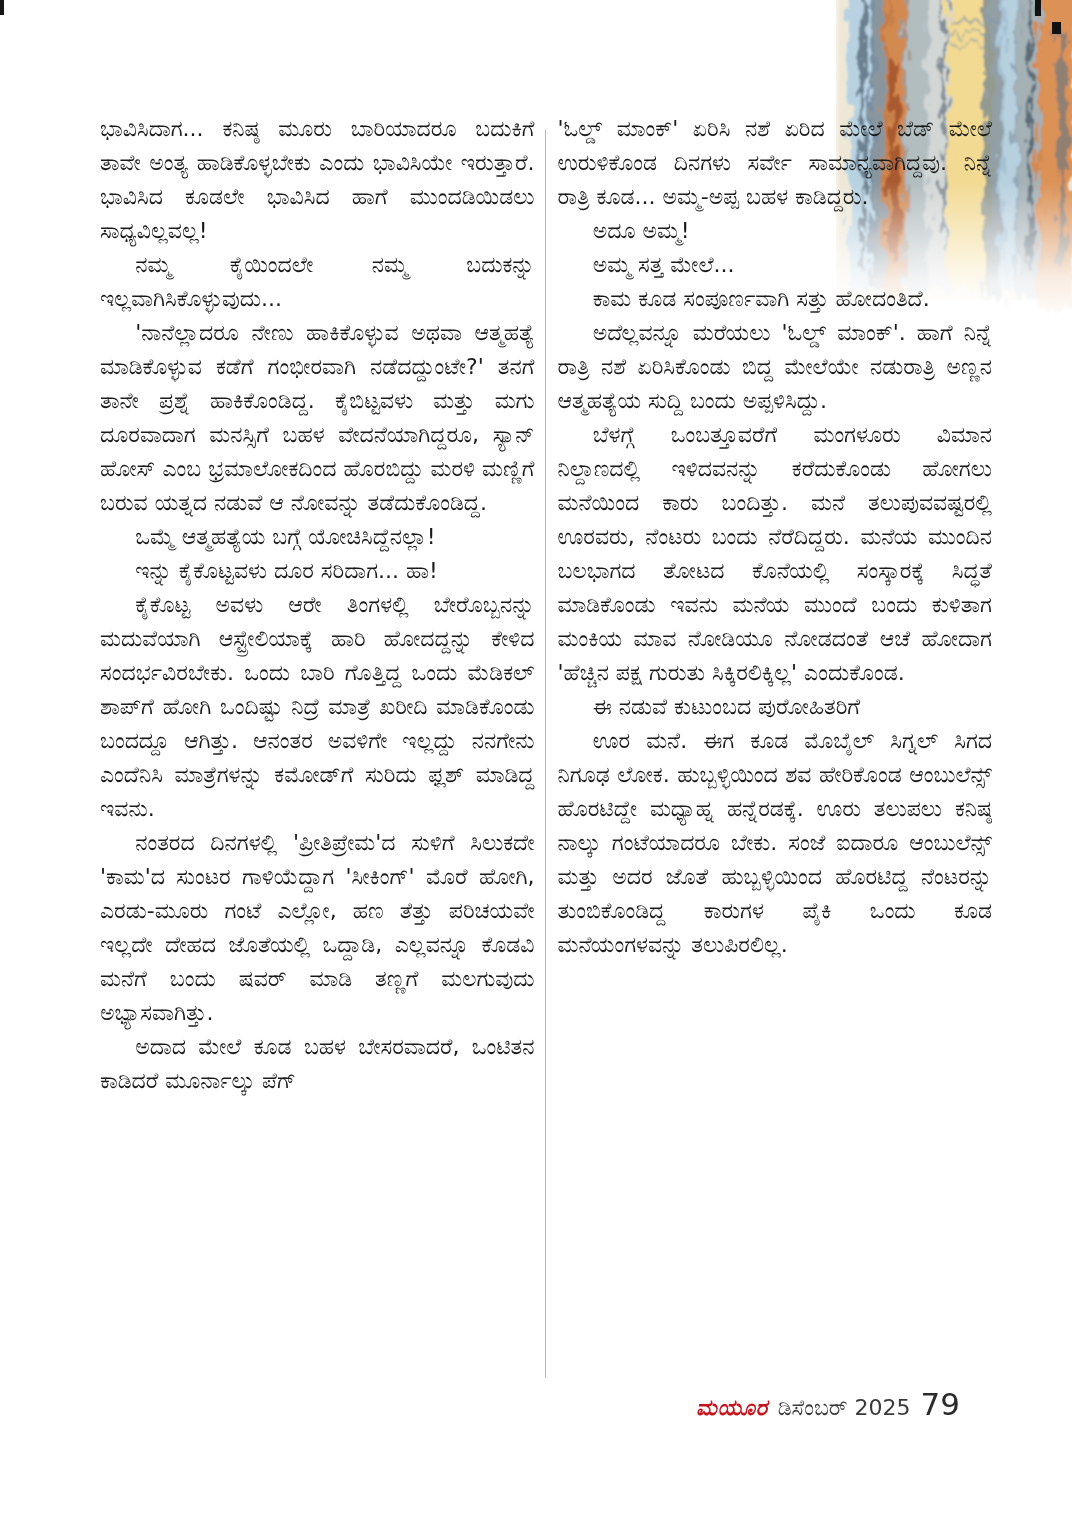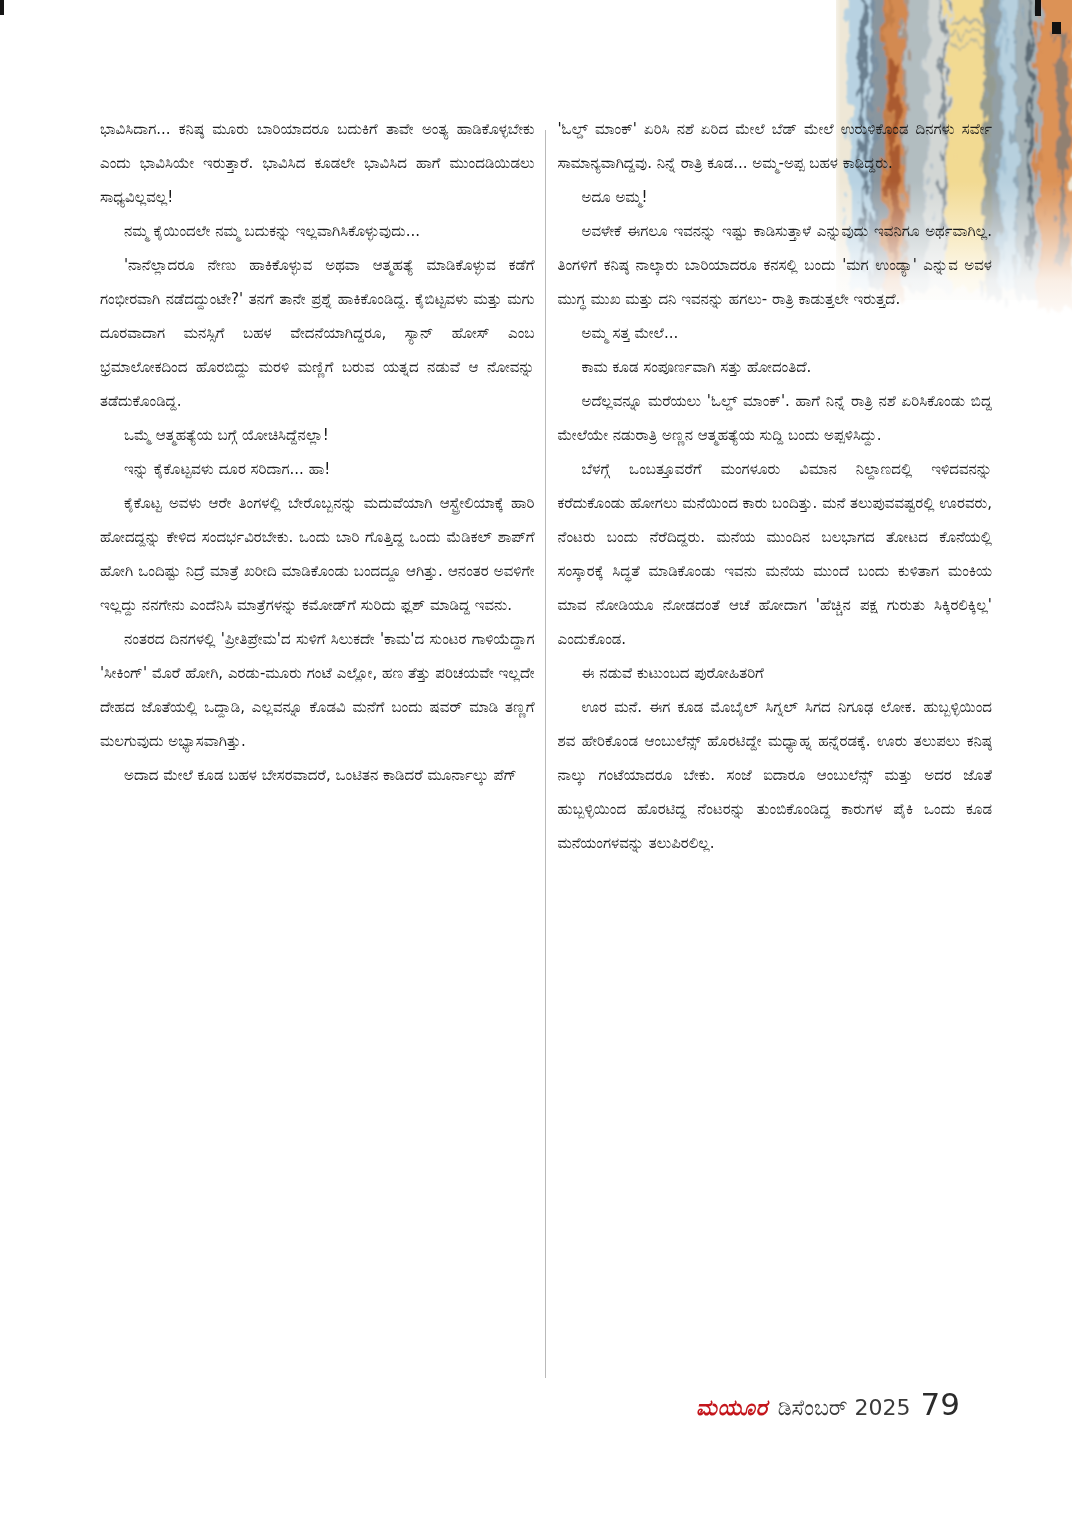--- a/index.html
+++ b/index.html
@@ -15,21 +15,21 @@
   }
   .artwork{
     position:absolute;top:0;right:0;width:242px;height:330px;z-index:0;
   }
   .text-columns{
     position:absolute;left:100px;top:112px;width:892px;z-index:2;
     display:flex;
   }
   .col{
     width:436px;height:1268px;overflow:hidden;
-    font-size:15px;line-height:34px;color:#1a1a1a;
+    font-size:22px;line-height:34px;color:#1a1a1a;
     text-align:justify;
   }
   .col-left{margin-right:0;}
   .col-right{margin-left:23px;}
   .col-divider{
     position:absolute;left:545px;top:18px;width:1px;height:1248px;
     background:#b9b9b9;z-index:1;
   }
   .para{margin:0;}
   .para.indent{text-indent:1.6em;}
@@ -107,21 +107,20 @@
         <p class="para indent">'ನಾನೆಲ್ಲಾದರೂ ನೇಣು ಹಾಕಿಕೊಳ್ಳುವ ಅಥವಾ ಆತ್ಮಹತ್ಯೆ ಮಾಡಿಕೊಳ್ಳುವ ಕಡೆಗೆ ಗಂಭೀರವಾಗಿ ನಡೆದದ್ದುಂಟೇ?' ತನಗೆ ತಾನೇ ಪ್ರಶ್ನೆ ಹಾಕಿಕೊಂಡಿದ್ದ. ಕೈಬಿಟ್ಟವಳು ಮತ್ತು ಮಗು ದೂರವಾದಾಗ ಮನಸ್ಸಿಗೆ ಬಹಳ ವೇದನೆಯಾಗಿದ್ದರೂ, ಸ್ಯಾನ್ ಹೋಸ್ ಎಂಬ ಭ್ರಮಾಲೋಕದಿಂದ ಹೊರಬಿದ್ದು ಮರಳಿ ಮಣ್ಣಿಗೆ ಬರುವ ಯತ್ನದ ನಡುವೆ ಆ ನೋವನ್ನು ತಡೆದುಕೊಂಡಿದ್ದ.</p>
         <p class="para indent">ಒಮ್ಮೆ ಆತ್ಮಹತ್ಯೆಯ ಬಗ್ಗೆ ಯೋಚಿಸಿದ್ದೆನಲ್ಲಾ!</p>
         <p class="para indent">ಇನ್ನು ಕೈಕೊಟ್ಟವಳು ದೂರ ಸರಿದಾಗ... ಹಾ!</p>
         <p class="para indent">ಕೈಕೊಟ್ಟ ಅವಳು ಆರೇ ತಿಂಗಳಲ್ಲಿ ಬೇರೊಬ್ಬನನ್ನು ಮದುವೆಯಾಗಿ ಆಸ್ಟ್ರೇಲಿಯಾಕ್ಕೆ ಹಾರಿ ಹೋದದ್ದನ್ನು ಕೇಳಿದ ಸಂದರ್ಭವಿರಬೇಕು. ಒಂದು ಬಾರಿ ಗೊತ್ತಿದ್ದ ಒಂದು ಮೆಡಿಕಲ್ ಶಾಪ್‌ಗೆ ಹೋಗಿ ಒಂದಿಷ್ಟು ನಿದ್ರೆ ಮಾತ್ರೆ ಖರೀದಿ ಮಾಡಿಕೊಂಡು ಬಂದದ್ದೂ ಆಗಿತ್ತು. ಆನಂತರ ಅವಳಿಗೇ ಇಲ್ಲದ್ದು ನನಗೇನು ಎಂದೆನಿಸಿ ಮಾತ್ರೆಗಳನ್ನು ಕಮೋಡ್‌ಗೆ ಸುರಿದು ಫ್ಲಶ್ ಮಾಡಿದ್ದ ಇವನು.</p>
         <p class="para indent">ನಂತರದ ದಿನಗಳಲ್ಲಿ 'ಪ್ರೀತಿಪ್ರೇಮ'ದ ಸುಳಿಗೆ ಸಿಲುಕದೇ 'ಕಾಮ'ದ ಸುಂಟರ ಗಾಳಿಯೆದ್ದಾಗ 'ಸೀಕಿಂಗ್' ಮೊರೆ ಹೋಗಿ, ಎರಡು-ಮೂರು ಗಂಟೆ ಎಲ್ಲೋ, ಹಣ ತೆತ್ತು ಪರಿಚಯವೇ ಇಲ್ಲದೇ ದೇಹದ ಜೊತೆಯಲ್ಲಿ ಒದ್ದಾಡಿ, ಎಲ್ಲವನ್ನೂ ಕೊಡವಿ ಮನೆಗೆ ಬಂದು ಷವರ್ ಮಾಡಿ ತಣ್ಣಗೆ ಮಲಗುವುದು ಅಭ್ಯಾಸವಾಗಿತ್ತು.</p>
         <p class="para indent">ಅದಾದ ಮೇಲೆ ಕೂಡ ಬಹಳ ಬೇಸರವಾದರೆ, ಒಂಟಿತನ ಕಾಡಿದರೆ ಮೂರ್ನಾಲ್ಕು ಪೆಗ್</p>
       </div>
     <div class="col col-right">
         <p class="para">'ಓಲ್ಡ್ ಮಾಂಕ್' ಏರಿಸಿ ನಶೆ ಏರಿದ ಮೇಲೆ ಬೆಡ್ ಮೇಲೆ ಉರುಳಿಕೊಂಡ ದಿನಗಳು ಸರ್ವೇ ಸಾಮಾನ್ಯವಾಗಿದ್ದವು. ನಿನ್ನೆ ರಾತ್ರಿ ಕೂಡ... ಅಮ್ಮ-ಅಪ್ಪ ಬಹಳ ಕಾಡಿದ್ದರು.</p>
         <p class="para indent">ಅದೂ ಅಮ್ಮ!</p>
-        <p class="para indent">ಅವಳೇಕೆ ಈಗಲೂ ಇವನನ್ನು ಇಷ್ಟು ಕಾಡಿಸುತ್ತಾಳೆ ಎನ್ನುವುದು ಇವನಿಗೂ ಅರ್ಥವಾಗಿಲ್ಲ. ತಿಂಗಳಿಗೆ ಕನಿಷ್ಠ ನಾಲ್ಕಾರು ಬಾರಿಯಾದರೂ ಕನಸಲ್ಲಿ ಬಂದು 'ಮಗ ಉಂಡ್ಯಾ' ಎನ್ನುವ ಅವಳ ಮುಗ್ಧ ಮುಖ ಮತ್ತು ದನಿ ಇವನನ್ನು ಹಗಲು- ರಾತ್ರಿ ಕಾಡುತ್ತಲೇ ಇರುತ್ತದೆ.</p>
         <p class="para indent">ಅಮ್ಮ ಸತ್ತ ಮೇಲೆ...</p>
         <p class="para indent">ಕಾಮ ಕೂಡ ಸಂಪೂರ್ಣವಾಗಿ ಸತ್ತು ಹೋದಂತಿದೆ.</p>
         <p class="para indent">ಅದೆಲ್ಲವನ್ನೂ ಮರೆಯಲು 'ಓಲ್ಡ್ ಮಾಂಕ್'. ಹಾಗೆ ನಿನ್ನೆ ರಾತ್ರಿ ನಶೆ ಏರಿಸಿಕೊಂಡು ಬಿದ್ದ ಮೇಲೆಯೇ ನಡುರಾತ್ರಿ ಅಣ್ಣನ ಆತ್ಮಹತ್ಯೆಯ ಸುದ್ದಿ ಬಂದು ಅಪ್ಪಳಿಸಿದ್ದು.</p>
         <p class="para indent">ಬೆಳಗ್ಗೆ ಒಂಬತ್ತೂವರೆಗೆ ಮಂಗಳೂರು ವಿಮಾನ ನಿಲ್ದಾಣದಲ್ಲಿ ಇಳಿದವನನ್ನು ಕರೆದುಕೊಂಡು ಹೋಗಲು ಮನೆಯಿಂದ ಕಾರು ಬಂದಿತ್ತು. ಮನೆ ತಲುಪುವವಷ್ಟರಲ್ಲಿ ಊರವರು, ನೆಂಟರು ಬಂದು ನೆರೆದಿದ್ದರು. ಮನೆಯ ಮುಂದಿನ ಬಲಭಾಗದ ತೋಟದ ಕೊನೆಯಲ್ಲಿ ಸಂಸ್ಕಾರಕ್ಕೆ ಸಿದ್ಧತೆ ಮಾಡಿಕೊಂಡು ಇವನು ಮನೆಯ ಮುಂದೆ ಬಂದು ಕುಳಿತಾಗ ಮಂಕಿಯ ಮಾವ ನೋಡಿಯೂ ನೋಡದಂತೆ ಆಚೆ ಹೋದಾಗ 'ಹೆಚ್ಚಿನ ಪಕ್ಷ ಗುರುತು ಸಿಕ್ಕಿರಲಿಕ್ಕಿಲ್ಲ' ಎಂದುಕೊಂಡ.</p>
         <p class="para indent">ಈ ನಡುವೆ ಕುಟುಂಬದ ಪುರೋಹಿತರಿಗೆ</p>
         <p class="para indent">ಊರ ಮನೆ. ಈಗ ಕೂಡ ಮೊಬೈಲ್ ಸಿಗ್ನಲ್ ಸಿಗದ ನಿಗೂಢ ಲೋಕ. ಹುಬ್ಬಳ್ಳಿಯಿಂದ ಶವ ಹೇರಿಕೊಂಡ ಆಂಬುಲೆನ್ಸ್ ಹೊರಟಿದ್ದೇ ಮಧ್ಯಾಹ್ನ ಹನ್ನೆರಡಕ್ಕೆ. ಊರು ತಲುಪಲು ಕನಿಷ್ಠ ನಾಲ್ಕು ಗಂಟೆಯಾದರೂ ಬೇಕು. ಸಂಜೆ ಐದಾರೂ ಆಂಬುಲೆನ್ಸ್ ಮತ್ತು ಅದರ ಜೊತೆ ಹುಬ್ಬಳ್ಳಿಯಿಂದ ಹೊರಟಿದ್ದ ನೆಂಟರನ್ನು ತುಂಬಿಕೊಂಡಿದ್ದ ಕಾರುಗಳ ಪೈಕಿ ಒಂದು ಕೂಡ ಮನೆಯಂಗಳವನ್ನು ತಲುಪಿರಲಿಲ್ಲ.</p>
       </div>
   </div>
 
   <div class="footer">

